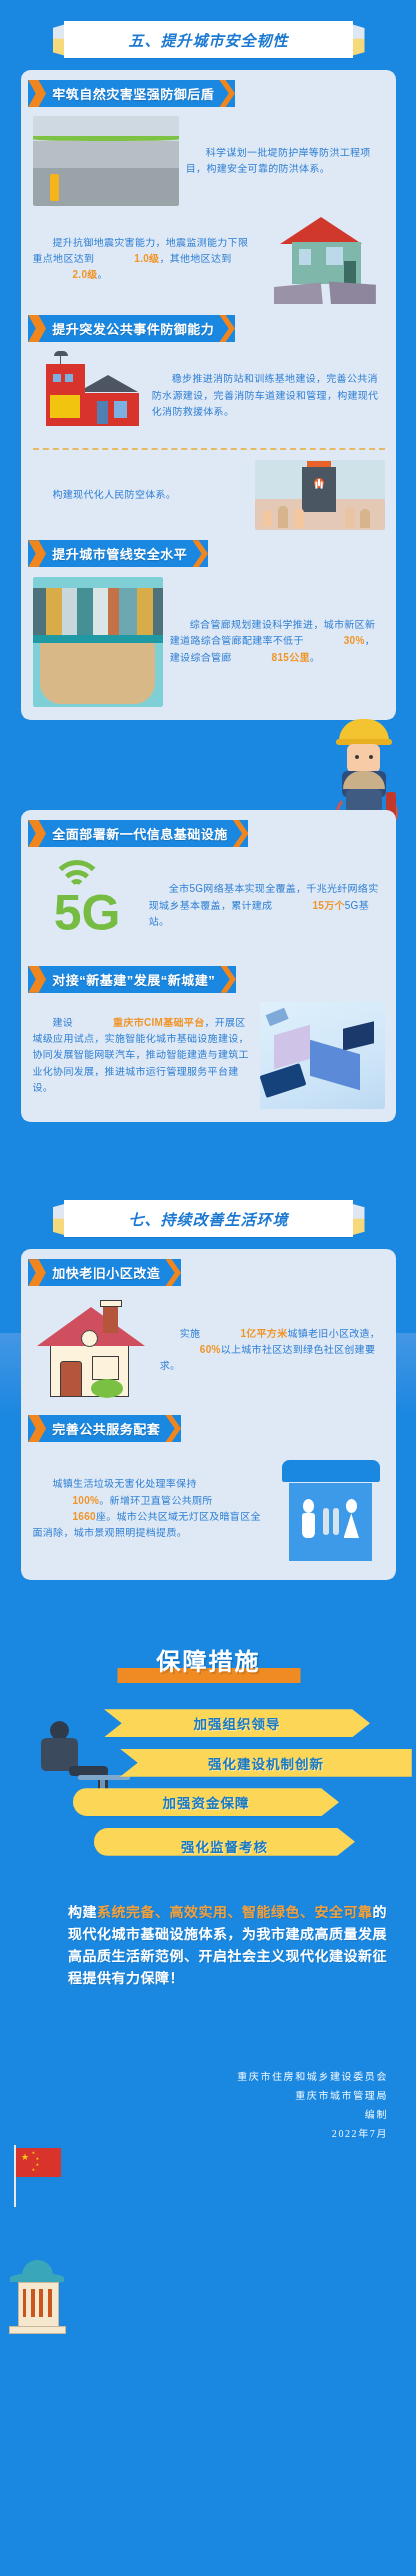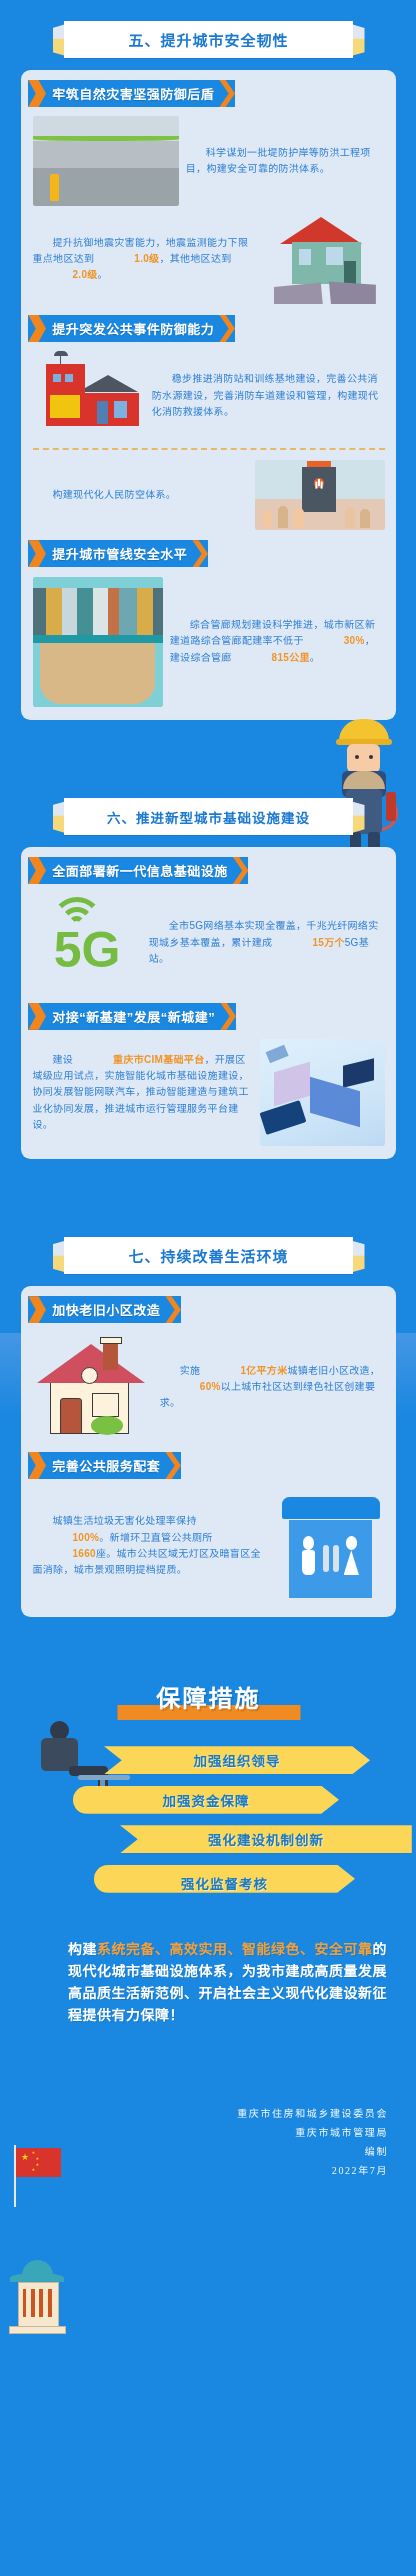--- a/index.html
+++ b/index.html
@@ -16,20 +16,21 @@
     background: #1a87e0;
     overflow: hidden;
   }
 
   
   .section-banner {
     position: relative;
     width: 312px;
     margin: 0 auto;
     height: 37px;
+    font-style: italic;
   }
   .section-banner .ribbon-body {
     position: absolute;
     left: 11.5px; right: 11.5px; top: 0; bottom: 0;
     background: #ffffff;
     box-shadow: 0 1px 0 rgba(0,0,0,.07);
   }
   .section-banner .ribbon-left,
   .section-banner .ribbon-right {
     position: absolute;
@@ -486,26 +487,20 @@
     <span class="hose"></span>
       <span class="fhat"></span>
       <span class="fbody"></span>
     <span class="legL"></span>
       <span class="legR"></span>
       <span class="ext"></span>
   </div>
 
   <div class="spacer-lg"></div>
 
-  <div class="section-banner">
-    <div class="ribbon-left"></div>
-    <div class="ribbon-right"></div>
-    <div class="ribbon-body"></div>
-    <div class="ribbon-title" style="font-size:13.5px;">六、推进新型城市基础设施建设</div>
-  </div>
 
   <div class="card">
     <div class="subhead">
       <span class="chev-left"></span>
       <span class="sub-label">全面部署新一代信息基础设施</span>
       <span class="chev-right"></span>
     </div>
 
     <div class="row">
       <div class="art art-5g">
@@ -610,25 +605,25 @@
 
   <div class="guarantee-wrap">
     <div class="guarantee-bar"></div>
     <div class="guarantee-title">保障措施</div>
   </div>
 
   <div class="measures">
     <div class="measure m-right">
       <span class="mlabel">加强组织领导</span>
     </div>
+    <div class="measure m-wide">
+      <span class="mlabel">强化建设机制创新</span>
+    </div>
     <div class="measure m-left">
       <span class="mlabel">加强资金保障</span>
-    </div>
-    <div class="measure m-wide">
-      <span class="mlabel">强化建设机制创新</span>
     </div>
     <div class="measure m-last">
       <span class="mlabel">强化监督考核</span>
     </div>
   </div>
 
   <div class="closing">
     <span>构建</span><span class="ochre">系统完备、高效实用、智能绿色、安全可靠</span><span>的现代化城市基础设施体系，为我市建成高质量发展高品质生活新范例、开启社会主义现代化建设新征程提供有力保障！</span>
   </div>
 

